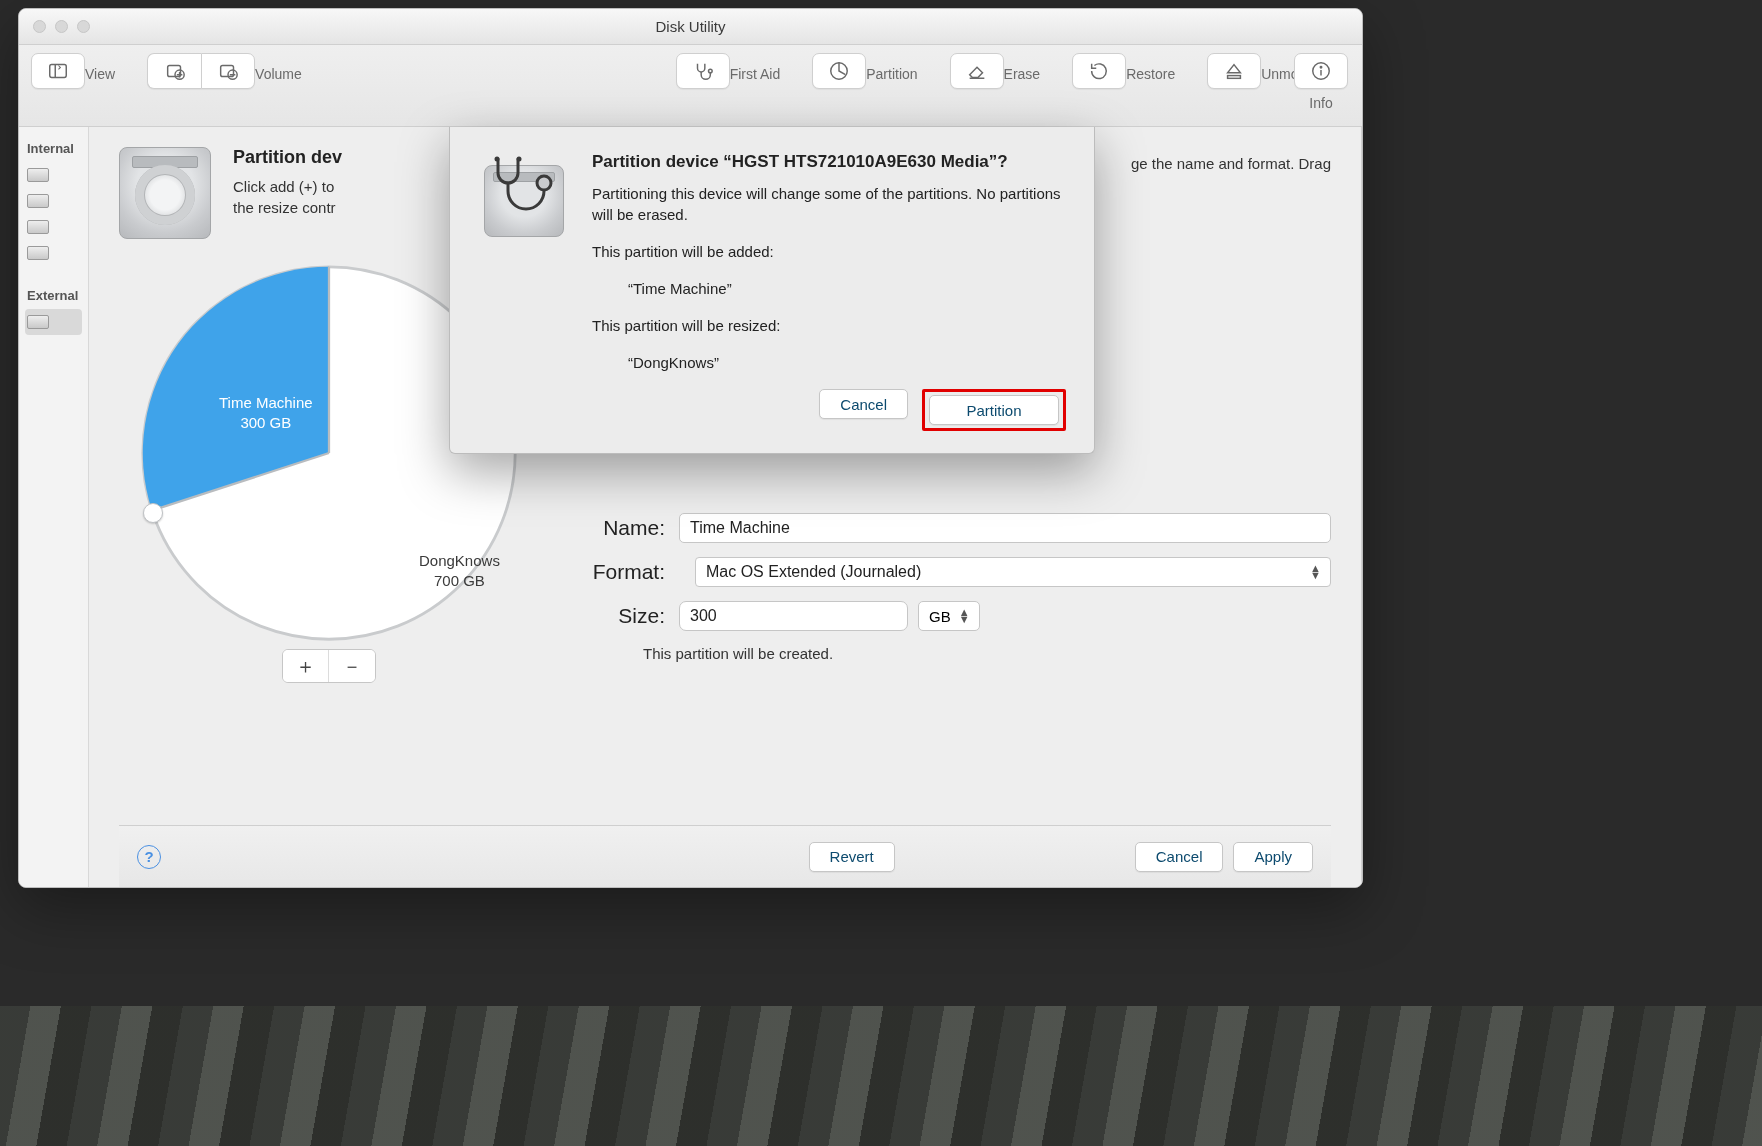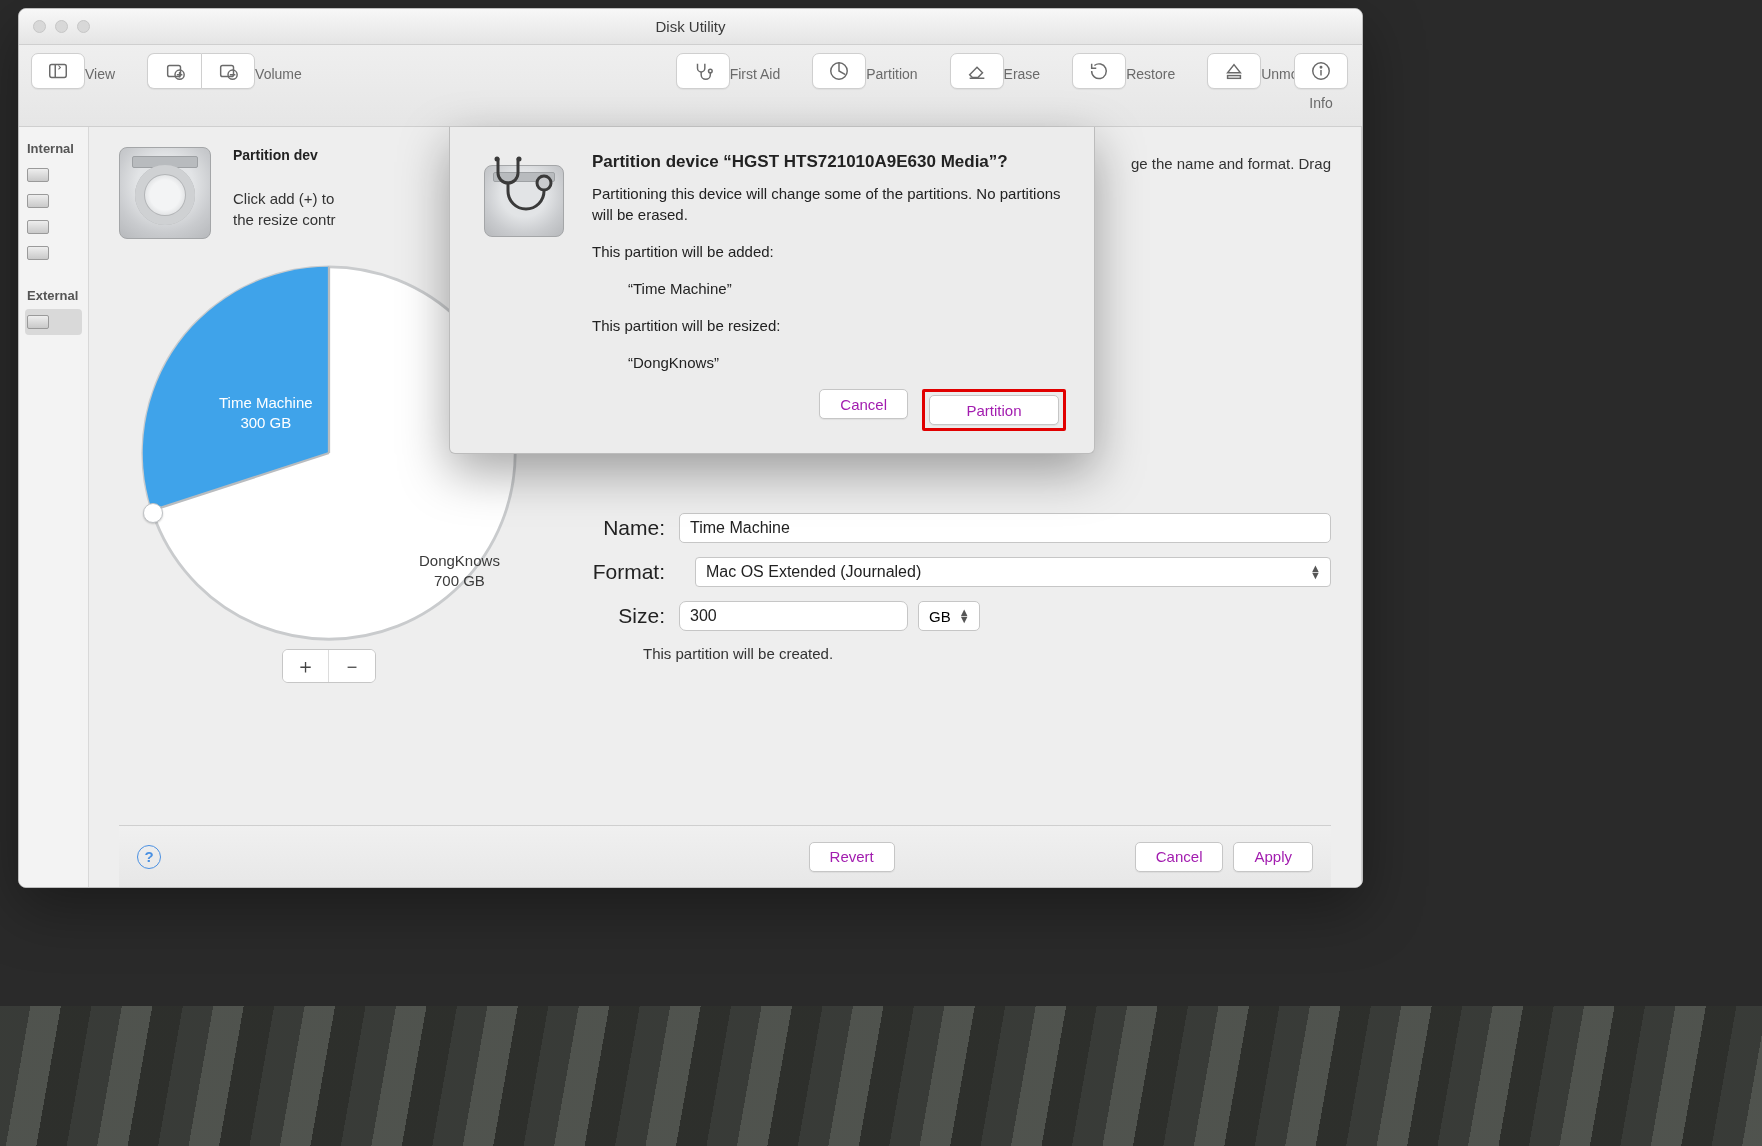--- a/index.html
+++ b/index.html
@@ -54,21 +54,21 @@
   .hdr-row { display:flex; gap:22px; align-items:flex-start; min-height:110px;}
   .hdd-icon { width:92px; height:92px; position:relative; flex:0 0 auto;
     background: radial-gradient(circle at 50% 40%, #e2e4e6 40%, #c9cbce 70%, #b6b8bb 100%);
     border:1px solid #a4a6a8; border-radius:8px;}
   .hdd-icon::before { content:""; position:absolute; left:12px; right:12px; top:8px; height:10px;
     background:#b8bbbe; border:1px solid #9ea1a4; border-radius:2px;}
   .hdd-icon::after { content:""; position:absolute; left:50%; top:52%; width:60px; height:60px; margin:-30px 0 0 -30px;
     border-radius:50%; background: radial-gradient(circle,#f3f4f5 35%, #d2d4d6 60%, #b8babd 100%);
     box-shadow: inset 0 0 0 9px #cfd1d3, inset 0 0 0 10px #b3b5b7;}
 
-  .hdr-text h2 { font-size:14px; font-weight:700; color:#222; margin-bottom:25px;}
+  .hdr-text h2 { font-size:18px; font-weight:700; color:#222; margin-bottom:8px;}
   .hdr-text p { font-size:15px; color:#333; line-height:1.4;}
 
   .meta-box { position:absolute; right:30px; top:28px; width:320px; text-align:right;}
   .meta-box p { color:#333; font-size:15px;}
 
   .mid { display:flex; gap:36px; margin-top:6px; flex:1; }
   .pie-wrap { width:420px; display:flex; flex-direction:column; align-items:center; position:relative;}
   .pie { width:380px; height:380px; position:relative;}
   .pie svg{ width:100%; height:100%;}
   .slice-label { position:absolute; font-size:15px; color:#fff; text-align:center; line-height:1.35;}
@@ -90,21 +90,21 @@
   .up-down { font-size:11px; color:#555; line-height:7px; letter-spacing:-1px;}
   .size-row .finput{ flex:0 0 110px;border-radius:7px;}
   .unit-sel { height:30px; padding:0 10px; background:#fff; border:1px solid #c6c6c6; border-radius:5px; font-size:15px; display:flex; align-items:center; gap:8px; margin-left:10px;}
   .hint { margin-left:68px; font-size:15px; color:#333; margin-top:2px;}
 
   
   .footer { height:62px; border-top:1px solid #cfcfcf; background:linear-gradient(#f0f0f0,#e7e7e7);
     display:flex; align-items:center; padding:0 18px; gap:10px;}
   .help { width:24px; height:24px; border:1.6px solid #4a90e2; border-radius:50%; color:#4a90e2; font-size:15px; font-weight:600;
     display:flex; align-items:center; justify-content:center;}
-  .btn { height:30px; padding:0 20px; background:#fff; border:1px solid #c6c6c6; border-radius:5px; font-size:15px; color:#a21caf;
+  .btn { height:30px; padding:0 20px; background:#fff; border:1px solid #c6c6c6; border-radius:5px; font-size:15px; color:#0c4a6e;
     box-shadow: 0 1px 1px rgba(0,0,0,.06);}
   .footer .sp { flex:1;}
 
   
   .modal { position:absolute; left:360px; top:0; width:646px; background:#ececec; border:1px solid #bcbcbc;
     border-top:none; border-radius: 0 0 6px 6px; box-shadow: 0 18px 50px rgba(0,0,0,.35); z-index:5; padding: 24px 28px 22px;}
   .modal-row { display:flex; gap:22px; align-items:flex-start;}
   .stetho-icon { width:92px; height:92px; position:relative; flex:0 0 auto;}
   .stetho-base { position:absolute; inset:14px 6px 6px 6px; background:radial-gradient(circle at 50% 40%,#e2e4e6 40%,#c9cbce 70%,#b6b8bb 100%);
     border:1px solid #a4a6a8; border-radius:8px;}

